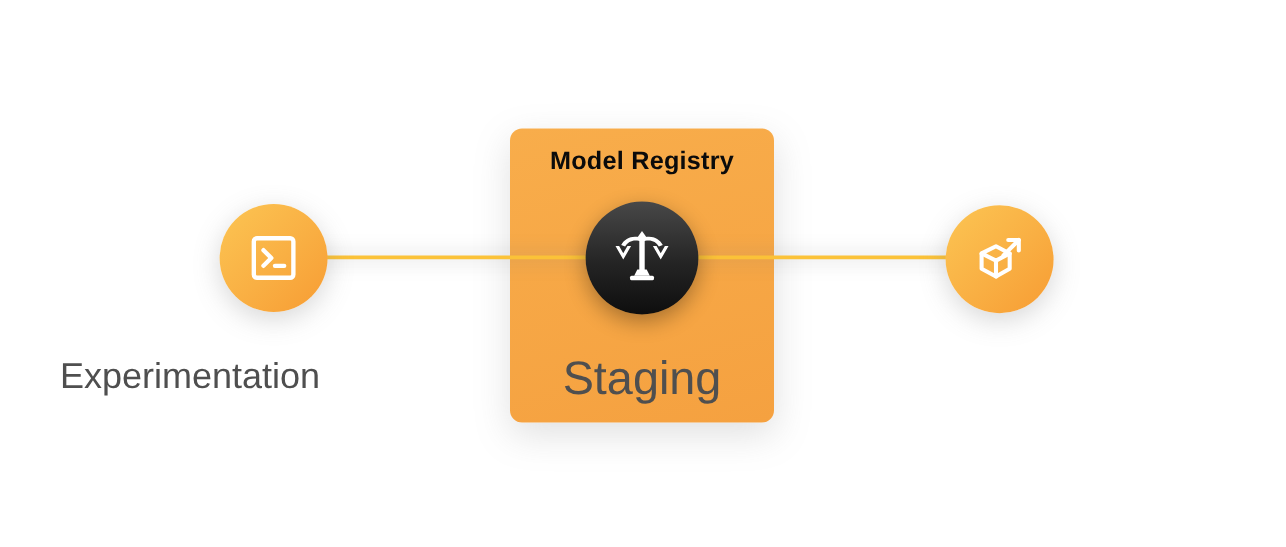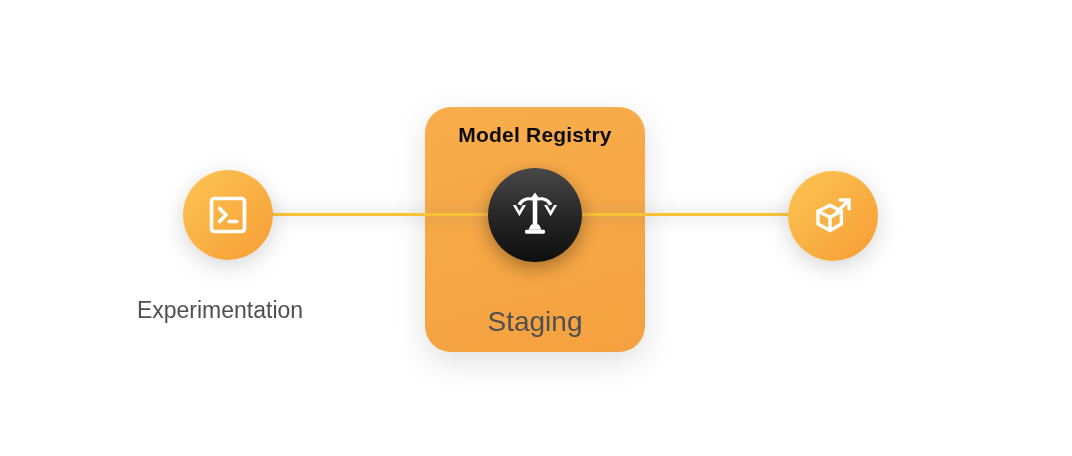--- a/index.html
+++ b/index.html
@@ -45,21 +45,21 @@
   .circle-left  { left: 183px; top: 170px; }
   .circle-right { left: 788px; top: 171px; }
 
   
   .registry-box {
     position: absolute;
     left: 425px;
     top: 107px;
     width: 220px;
     height: 245px;
-    border-radius: 26px;
+    border-radius: 10px;
     background: linear-gradient(165deg, #F8AD4B 0%, #F5A140 100%);
     box-shadow: 0 10px 30px rgba(120,120,120,0.22);
     z-index: 1;
   }
   .registry-title {
     position: absolute;
     top: 16px;
     left: 0;
     width: 100%;
     text-align: center;
@@ -67,21 +67,21 @@
     font-weight: 600;
     color: #0B0B0B;
     letter-spacing: 0.2px;
   }
   .registry-stage-label {
     position: absolute;
     bottom: 14px;
     left: 0;
     width: 100%;
     text-align: center;
-    font-size: 28px;
+    font-size: 39px;
     font-weight: 400;
     color: #4F4F4F;
   }
 
   
   .dark-circle {
     position: absolute;
     left: 488px;
     top: 168px;
     width: 94px;
@@ -93,22 +93,22 @@
     align-items: center;
     justify-content: center;
     z-index: 3;
   }
 
   
   .stage-label {
     position: absolute;
     top: 297px;
     width: 340px;
-    text-align: center;
-    font-size: 23px;
+    text-align: left;
+    font-size: 30px;
     font-weight: 400;
     color: #4F4F4F;
     z-index: 1;
   }
   .label-left  { left: 50px; }
   .label-right { left: 670px; }
 
   svg { display: block; }
 </style>
 </head>

